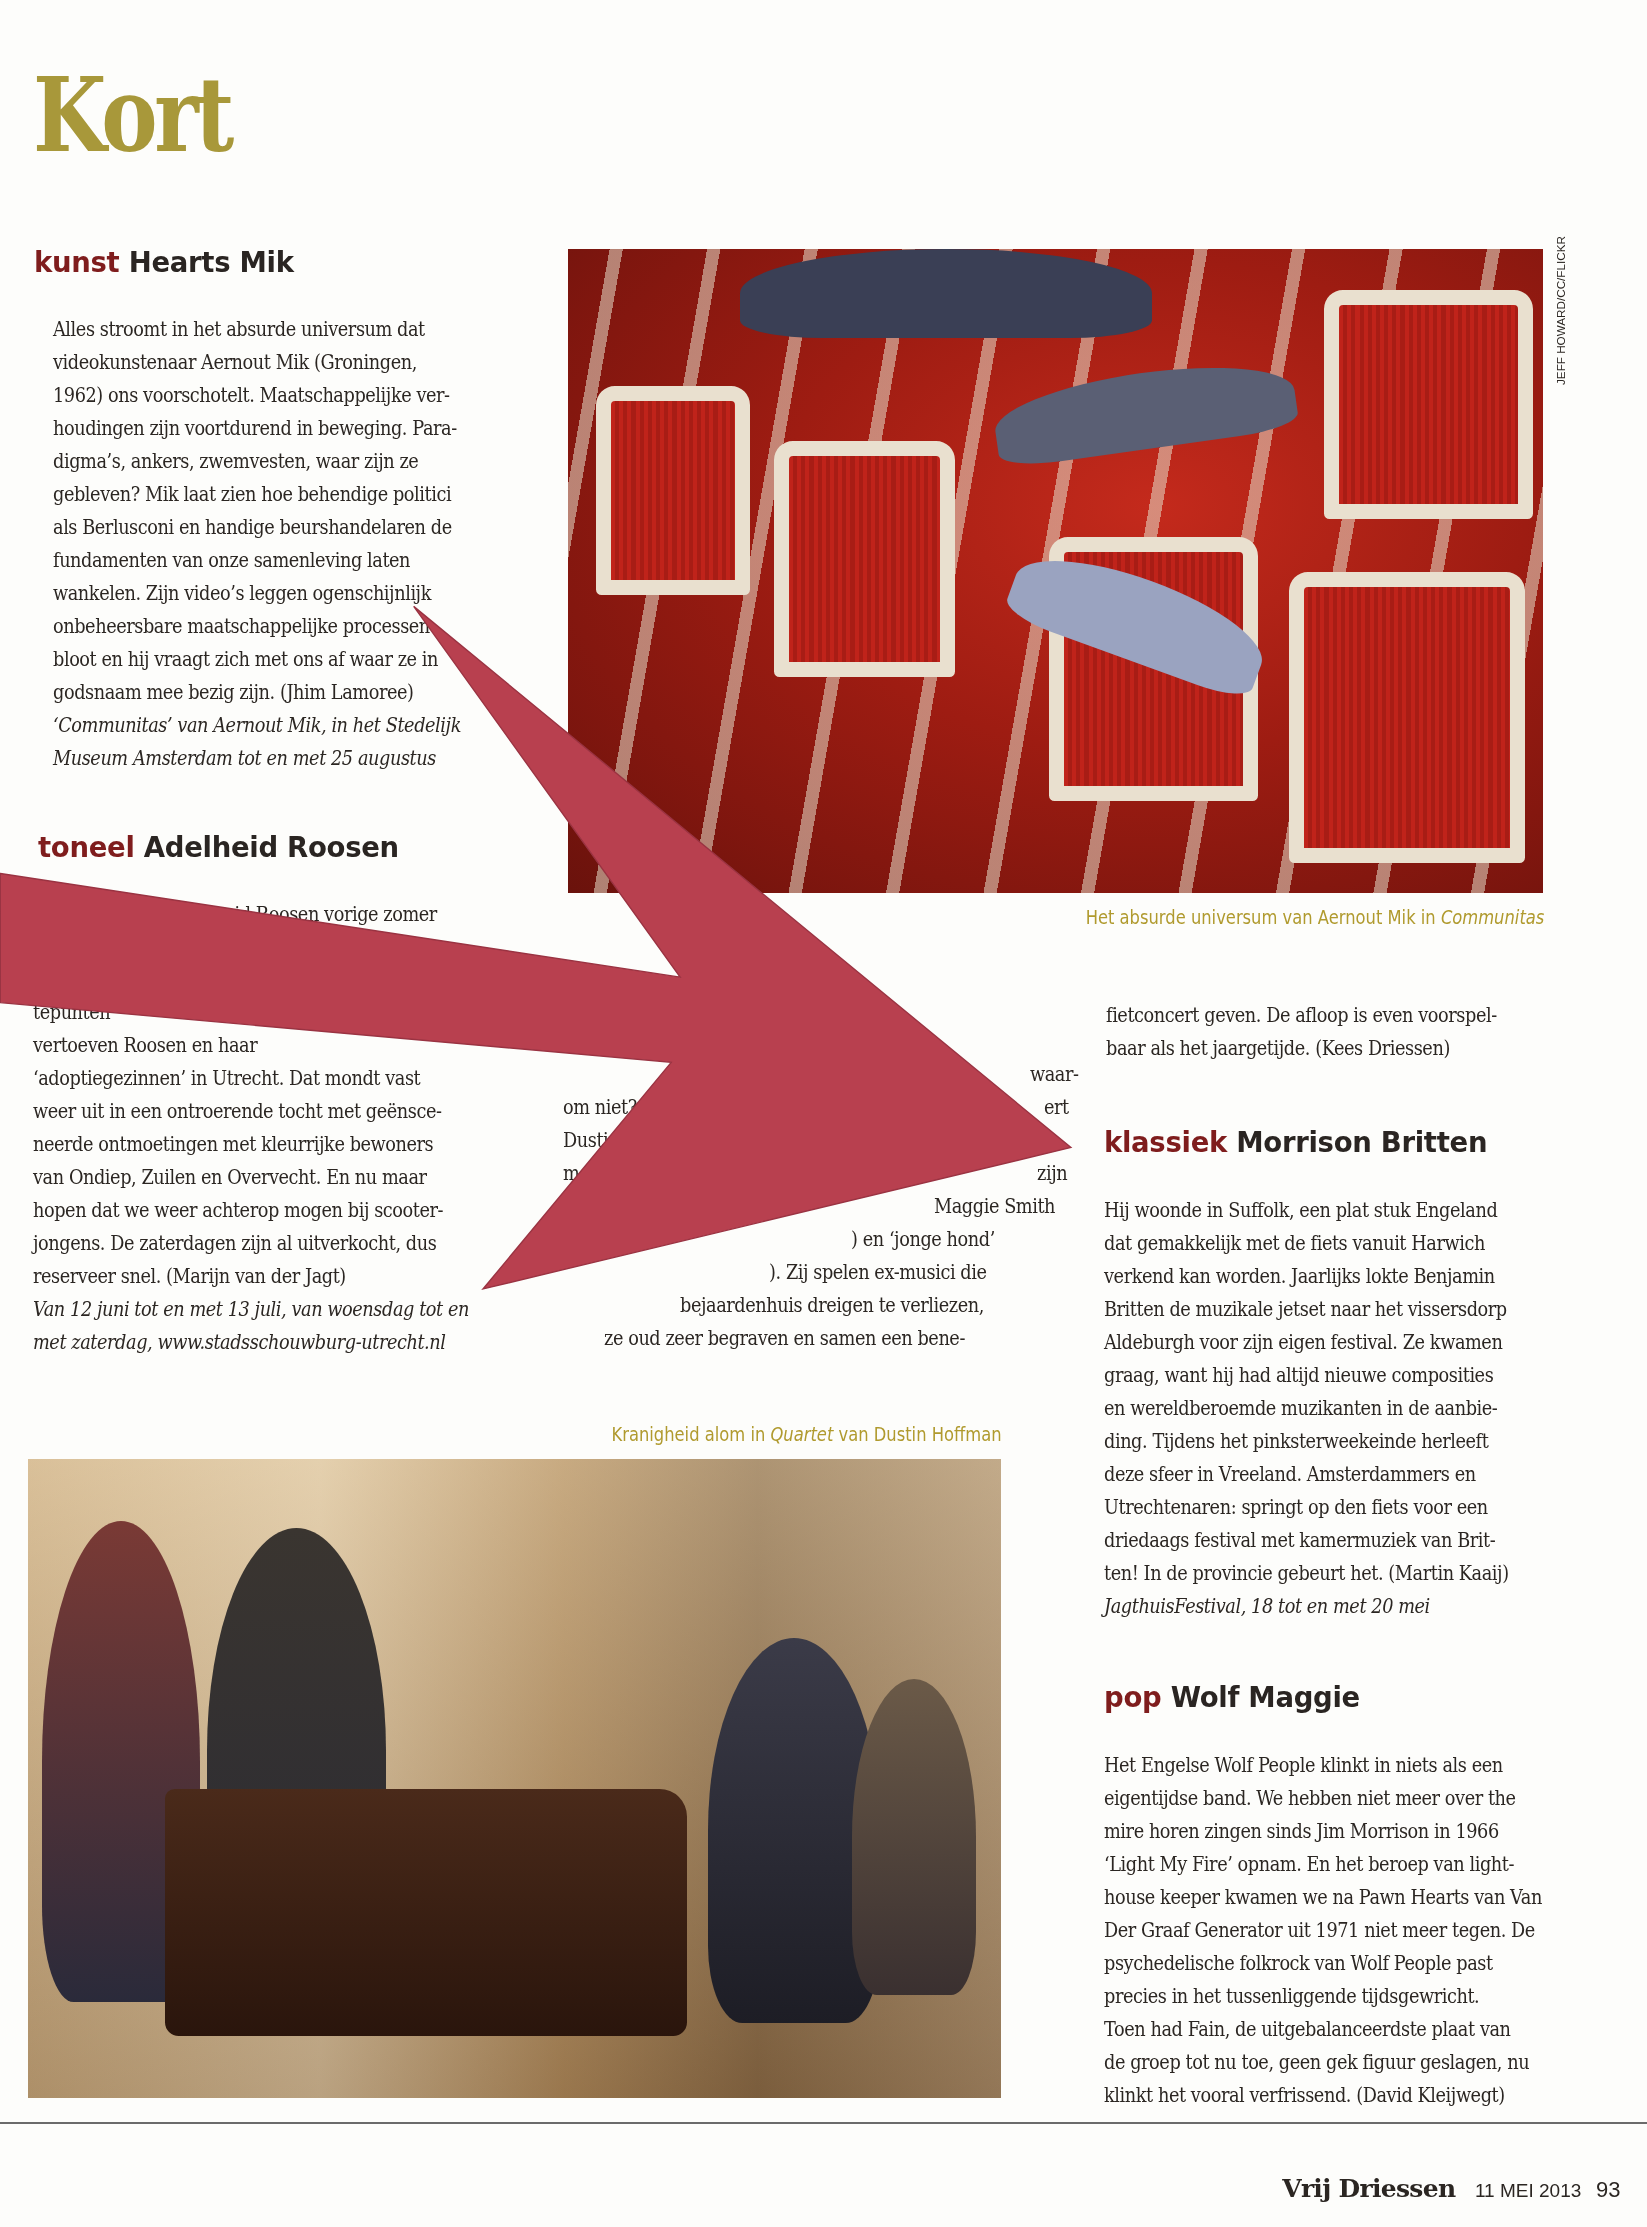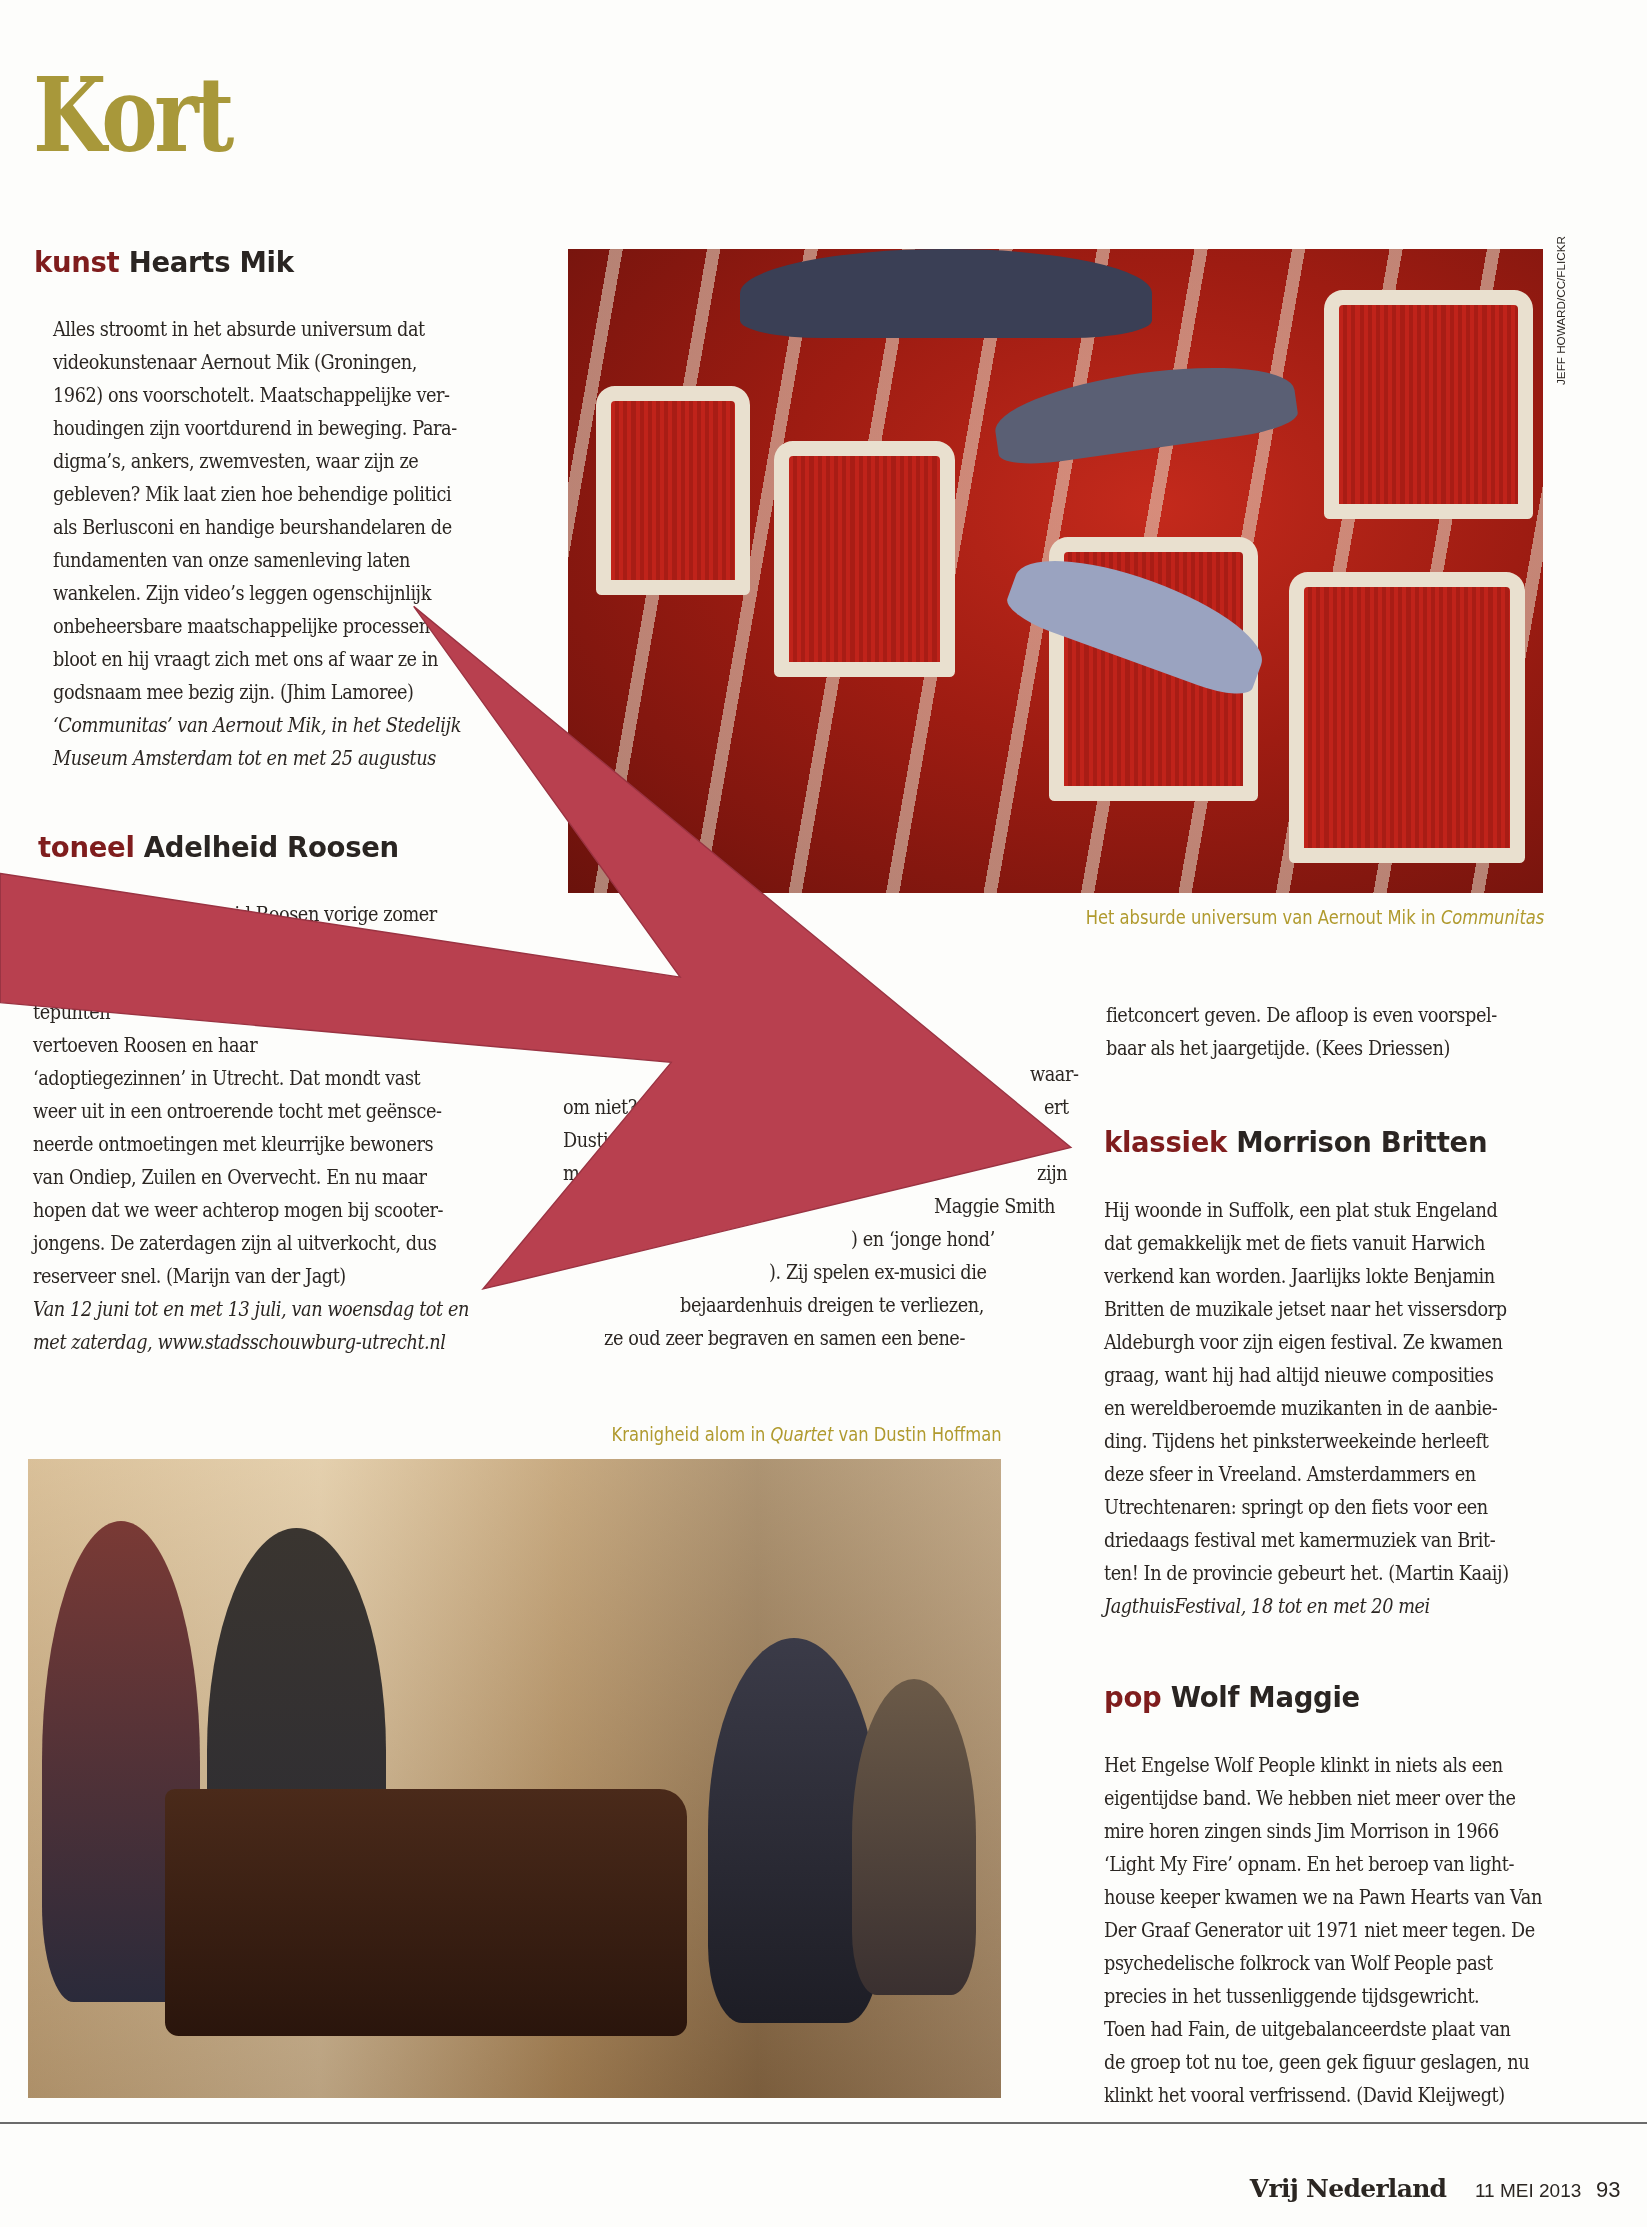--- a/index.html
+++ b/index.html
@@ -57,21 +57,21 @@
   .figure { position: absolute; border-radius: 50% 50% 20% 20%; }
   .chair-shape {
     position: absolute; border: 15px solid #e9e0cf; border-radius: 19px 19px 5.5px 5.5px;
     background: repeating-linear-gradient(90deg, #c0231a 0 4.1px, #a81d15 4.1px 8.2px);
   }
   .footer-rule { left: 0; top: 2122px; width: 1648px; height: 2.1px; background: #6b6b6b; }
   .footer {
     right: 27.5px; top: 2174px; white-space: nowrap; font-size: 20.6px; color: #2b2622;
   }
   .footer .brand { font-family: "DejaVu Serif", serif; font-weight: bold; font-size: 25px; letter-spacing: -0.7px; }
-  .footer .date { font-family: "Liberation Sans", sans-serif; font-size: 19px; margin-left: 22px; }
+  .footer .date { font-family: "Liberation Sans", sans-serif; font-size: 19px; margin-left: 13px; }
   .footer .page { font-family: "Liberation Sans", sans-serif; font-size: 22px; margin-left: 8.2px; }
   svg.arrow { position: absolute; left: 0; top: 0; }
 </style>
 </head>
 <body>
 
 <div class="abs title">Kort</div>
 
 <div class="abs section-head" style="left:34px; top:246px;">
   <span class="cat">kunst</span>
@@ -198,17 +198,17 @@
   <div class="figure" style="left:824px; top:220px; width:124px; height:316px; background:linear-gradient(#6b5a48,#3a3030);"></div>
   <div class="piano"></div>
 </div>
 
 <svg class="arrow" width="1648" height="2227" viewBox="0 0 2399 3243">
   <polygon points="0,1272 990,1423 602,883 1559,1671 703,1877 977,1547 0,1460" fill="#b8404f" stroke="#9a3342" stroke-width="2"></polygon>
 </svg>
 
 <div class="abs footer-rule"></div>
 <div class="abs footer">
-  <span class="brand">Vrij Nederland</span>
+  <span class="brand">Vrij Driessen</span>
   <span class="date">11 MEI 2013</span>
   <span class="page">93</span>
 </div>
 
 
 </body></html>

